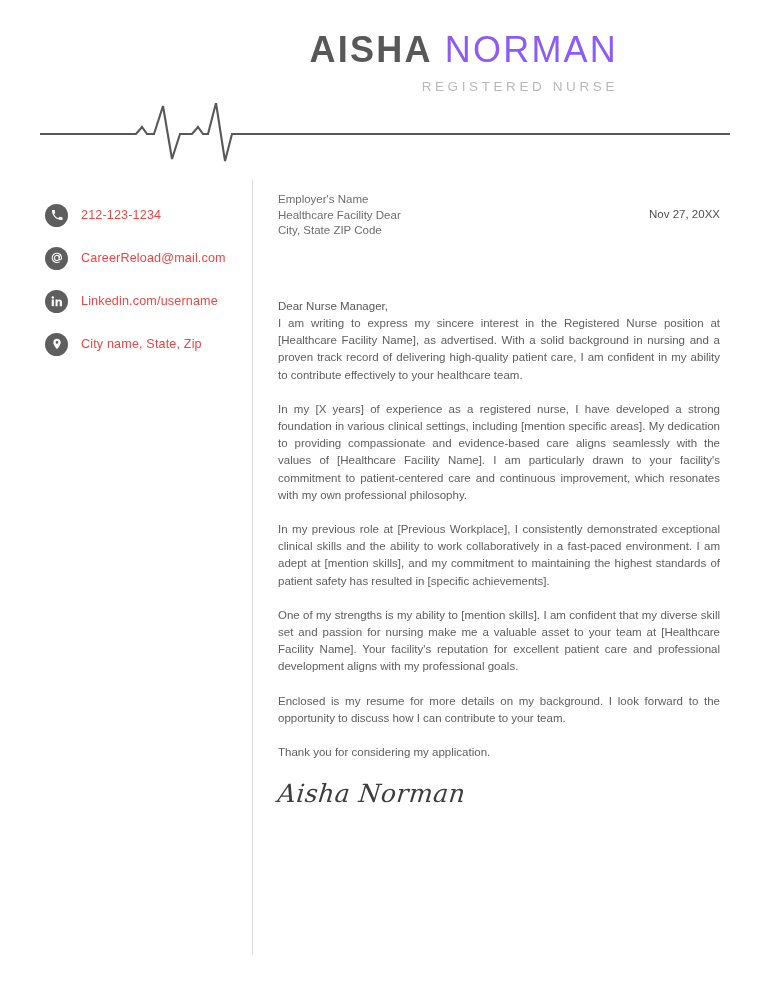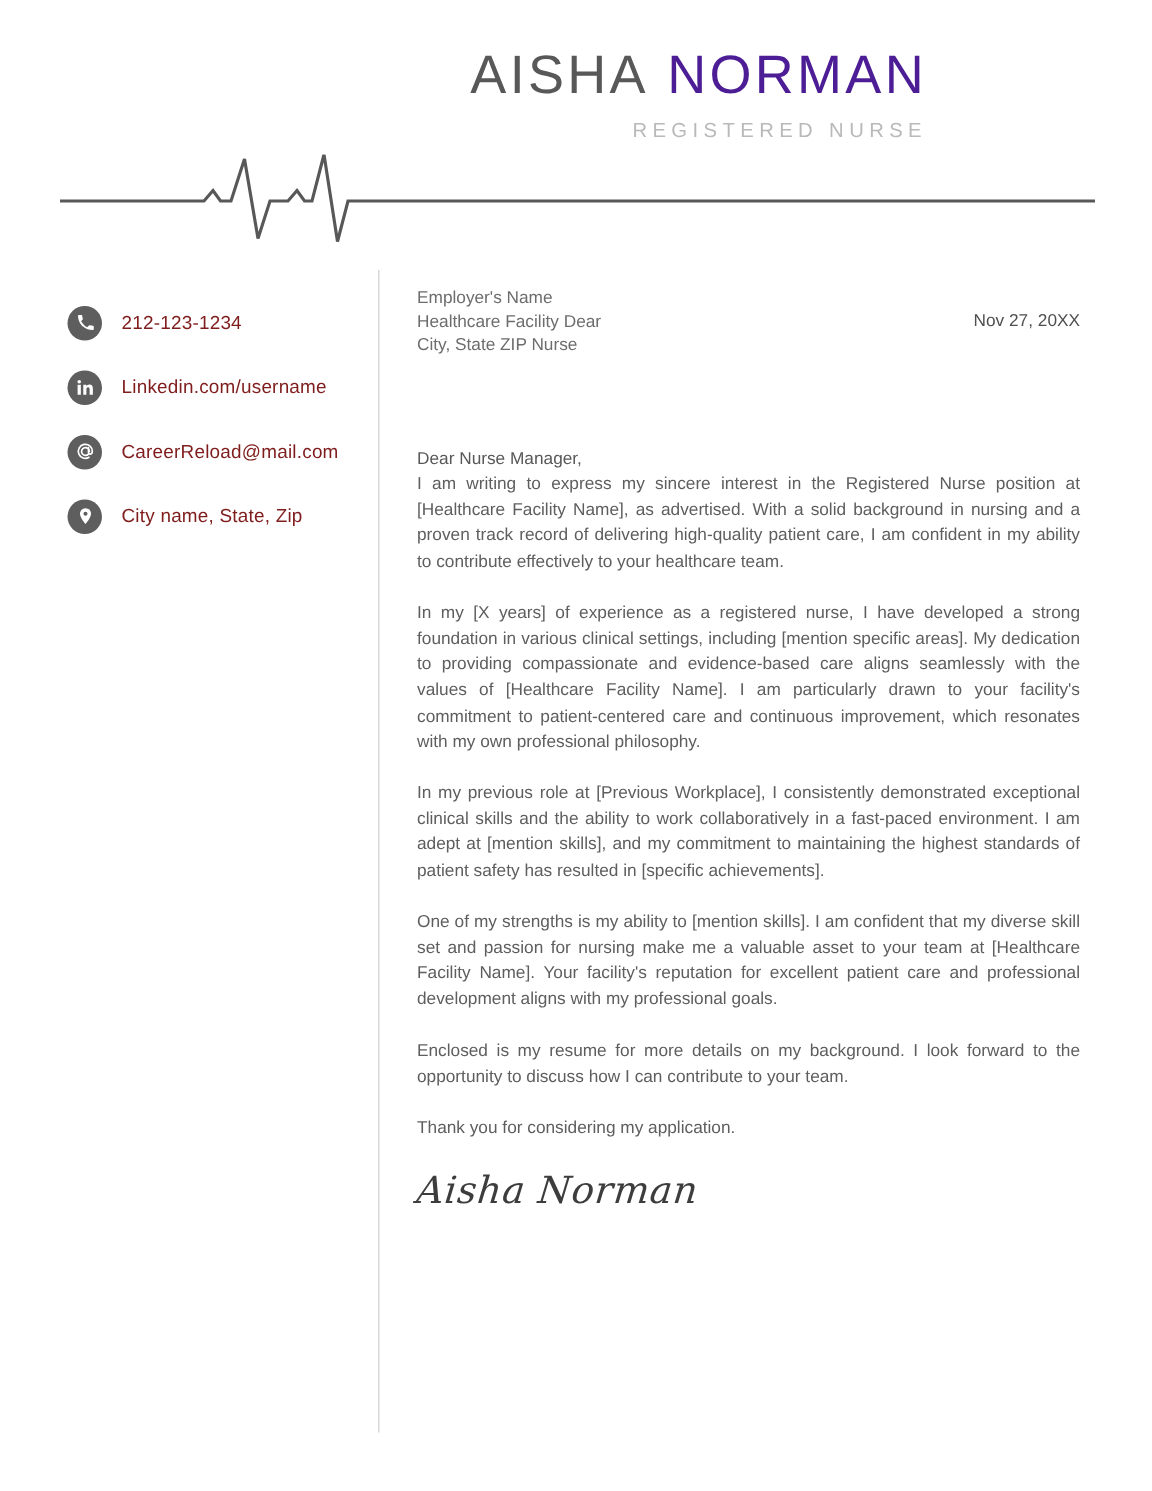--- a/index.html
+++ b/index.html
@@ -36,26 +36,26 @@
     text-align: right;
   }
   .name-line {
     font-size: 36px;
     letter-spacing: 2.2px;
     color: #5b5b5b;
     line-height: 44px;
     white-space: nowrap;
   }
   .name-first {
-    font-weight: normal;
+    font-weight: bold;
     color: #585858;
   }
   .name-last {
     font-weight: 400;
-    color: #4c1d95;
+    color: #8b5cf6;
   }
   .job-title {
     margin-top: 7px;
     font-size: 13.5px;
     letter-spacing: 3.6px;
     color: #b9b9b9;
     font-weight: 400;
     white-space: nowrap;
   }
 
@@ -100,21 +100,21 @@
     flex: 0 0 23px;
     display: flex;
     align-items: center;
     justify-content: center;
     color: #ffffff;
   }
   .contact-icon svg { display: block; }
   .contact-text {
     margin-left: 13px;
     font-size: 12.6px;
-    color: #7f1d1d;
+    color: #ef4444;
     letter-spacing: 0.15px;
     white-space: nowrap;
   }
 
   
   .letter {
     position: absolute;
     left: 278px;
     top: 192px;
     width: 442px;
@@ -196,56 +196,56 @@
       <span class="contact-icon">
         <svg width="12" height="12" viewBox="0 0 24 24" fill="#ffffff">
           <path d="M6.6 10.8c1.7 3.4 4.2 5.9 7.6 7.6l2.5-2.5c.3-.3.8-.4 1.2-.3 1.3.4 2.7.7 4.1.7.6 0 1 .4 1 1V21c0 .6-.4 1-1 1C10.3 22 2 13.7 2 3c0-.6.4-1 1-1h3.7c.6 0 1 .4 1 1 0 1.4.2 2.8.7 4.1.1.4 0 .9-.3 1.2l-2.5 2.5z"></path>
         </svg>
       </span>
       <span class="contact-text">212-123-1234</span>
     </div>
 
     <div class="contact-row">
       <span class="contact-icon">
+        <svg width="14" height="14" viewBox="0 0 24 24" fill="none">
+          <path d="M16.5 12a4.5 4.5 0 1 0-1.1 2.95" stroke="#ffffff" stroke-width="1.9" fill="none" stroke-linecap="round"></path>
+          <path d="M15.4 7.6V13.2c0 1.1.8 1.8 1.8 1.8 1.6 0 2.6-1.4 2.6-3.2A8 8 0 1 0 16 18.6" stroke="#ffffff" stroke-width="1.9" fill="none" stroke-linecap="round"></path>
+        </svg>
+      </span>
+      <span class="contact-text">CareerReload@mail.com</span>
+    </div>
+
+    <div class="contact-row">
+      <span class="contact-icon">
         <svg width="13" height="13" viewBox="0 0 24 24" fill="#ffffff">
           <circle cx="5.2" cy="4.6" r="2.2"></circle>
           <rect x="3.2" y="8.4" width="4" height="12.2"></rect>
           <path d="M10.2 8.4h3.8v1.7c.6-1.1 2-2 3.7-2 3 0 4.3 1.8 4.3 5.1v7.4h-4v-6.6c0-1.7-.6-2.6-2-2.6-1.3 0-2 .9-2 2.6v6.6h-3.8V8.4z"></path>
         </svg>
       </span>
       <span class="contact-text">Linkedin.com/username</span>
     </div>
 
     <div class="contact-row">
       <span class="contact-icon">
-        <svg width="14" height="14" viewBox="0 0 24 24" fill="none">
-          <path d="M16.5 12a4.5 4.5 0 1 0-1.1 2.95" stroke="#ffffff" stroke-width="1.9" fill="none" stroke-linecap="round"></path>
-          <path d="M15.4 7.6V13.2c0 1.1.8 1.8 1.8 1.8 1.6 0 2.6-1.4 2.6-3.2A8 8 0 1 0 16 18.6" stroke="#ffffff" stroke-width="1.9" fill="none" stroke-linecap="round"></path>
-        </svg>
-      </span>
-      <span class="contact-text">CareerReload@mail.com</span>
-    </div>
-
-    <div class="contact-row">
-      <span class="contact-icon">
         <svg width="12" height="12" viewBox="0 0 24 24" fill="#ffffff">
           <path d="M12 1.5c-4.1 0-7.4 3.3-7.4 7.4 0 5.5 7.4 13.6 7.4 13.6s7.4-8.1 7.4-13.6c0-4.1-3.3-7.4-7.4-7.4zm0 10.1a2.7 2.7 0 1 1 0-5.4 2.7 2.7 0 0 1 0 5.4z"></path>
         </svg>
       </span>
       <span class="contact-text">City name, State, Zip</span>
     </div>
   </div>
 
   <div class="letter">
 
     <div class="addr-head">
       <div class="addr-block">
         <div>Employer's Name</div>
         <div>Healthcare Facility Dear</div>
-        <div>City, State ZIP Nurse</div>
+        <div>City, State ZIP Code</div>
       </div>
       <div class="letter-date">Nov 27, 20XX</div>
     </div>
 
     <div class="salutation">Dear Nurse Manager,</div>
 
     <div class="para tight">I am writing to express my sincere interest in the Registered Nurse position at [Healthcare Facility Name], as advertised. With a solid background in nursing and a proven track record of delivering high-quality patient care, I am confident in my ability to contribute effectively to your healthcare team.</div>
     <div class="para">In my [X years] of experience as a registered nurse, I have developed a strong foundation in various clinical settings, including [mention specific areas]. My dedication to providing compassionate and evidence-based care aligns seamlessly with the values of [Healthcare Facility Name]. I am particularly drawn to your facility's commitment to patient-centered care and continuous improvement, which resonates with my own professional philosophy.</div>
     <div class="para">In my previous role at [Previous Workplace], I consistently demonstrated exceptional clinical skills and the ability to work collaboratively in a fast-paced environment. I am adept at [mention skills], and my commitment to maintaining the highest standards of patient safety has resulted in [specific achievements].</div>
     <div class="para">One of my strengths is my ability to [mention skills]. I am confident that my diverse skill set and passion for nursing make me a valuable asset to your team at [Healthcare Facility Name]. Your facility's reputation for excellent patient care and professional development aligns with my professional goals.</div>

